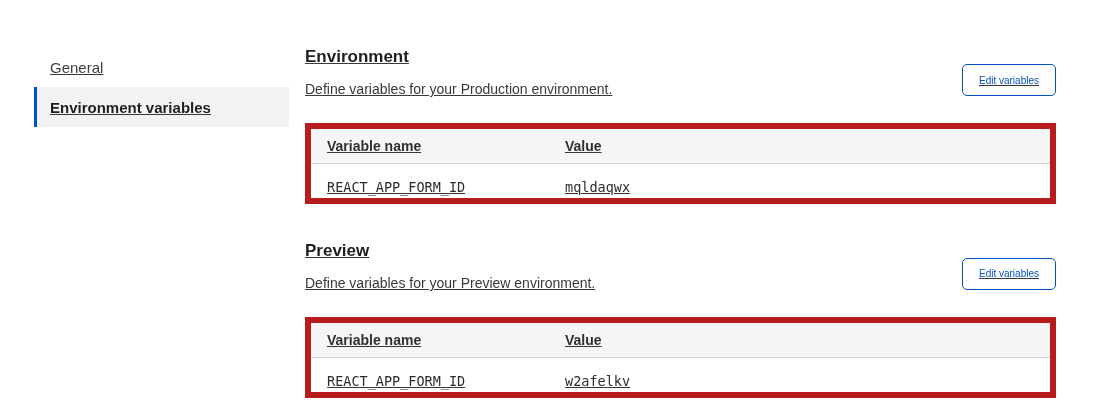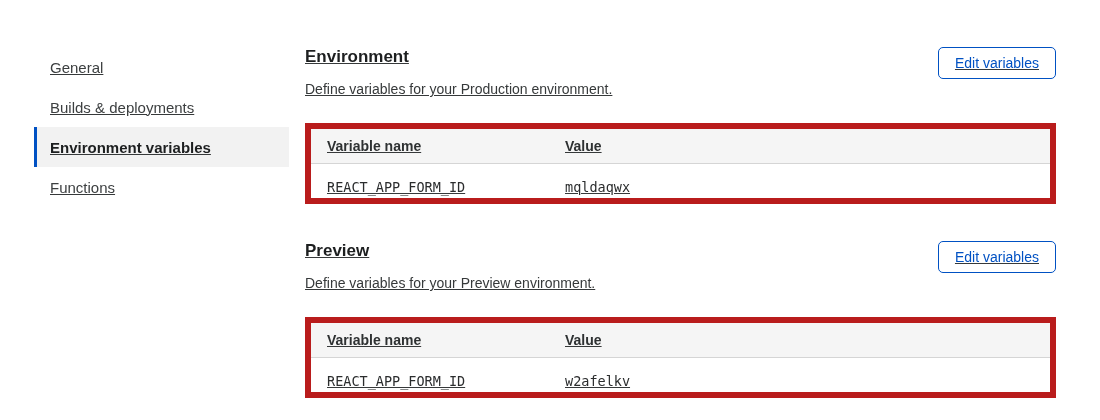--- a/index.html
+++ b/index.html
@@ -59,27 +59,28 @@
     color: #1d1f20;
     line-height: 1.2;
   }
   .section-desc {
     margin: 0;
     font-size: 14px;
     color: #36393a;
     line-height: 1.4;
   }
   .btn-outline {
+    margin-top: 17px;
     height: 32px;
     padding: 0 16px;
     background: #ffffff;
     border: 1px solid #0051c3;
     border-radius: 5px;
     color: #0051c3;
-    font-size: 14px;
+    font-size: 10px;
     font-family: "Liberation Sans", sans-serif;
     cursor: pointer;
     white-space: nowrap;
   }
   .vars-table {
     margin-top: 23px;
     width: 100%;
     border-collapse: collapse;
     border: 6px solid #b91c1c;
   }
@@ -106,23 +107,21 @@
     color: #2b2d2e;
   }
 </style>
 </head>
 <body>
 
 <div class="page">
 
   <nav class="sidebar">
     <div class="nav-item">General</div>
-    <div class="nav-item">Builds &amp; deployments</div>
     <div class="nav-item active">Environment variables</div>
-    <div class="nav-item">Functions</div>
   </nav>
 
   <main class="content">
 
     <section class="env-section">
       <div class="section-head">
         <div>
           <h2 class="section-title">Environment</h2>
           <p class="section-desc">Define variables for your Production environment.</p>
         </div>

